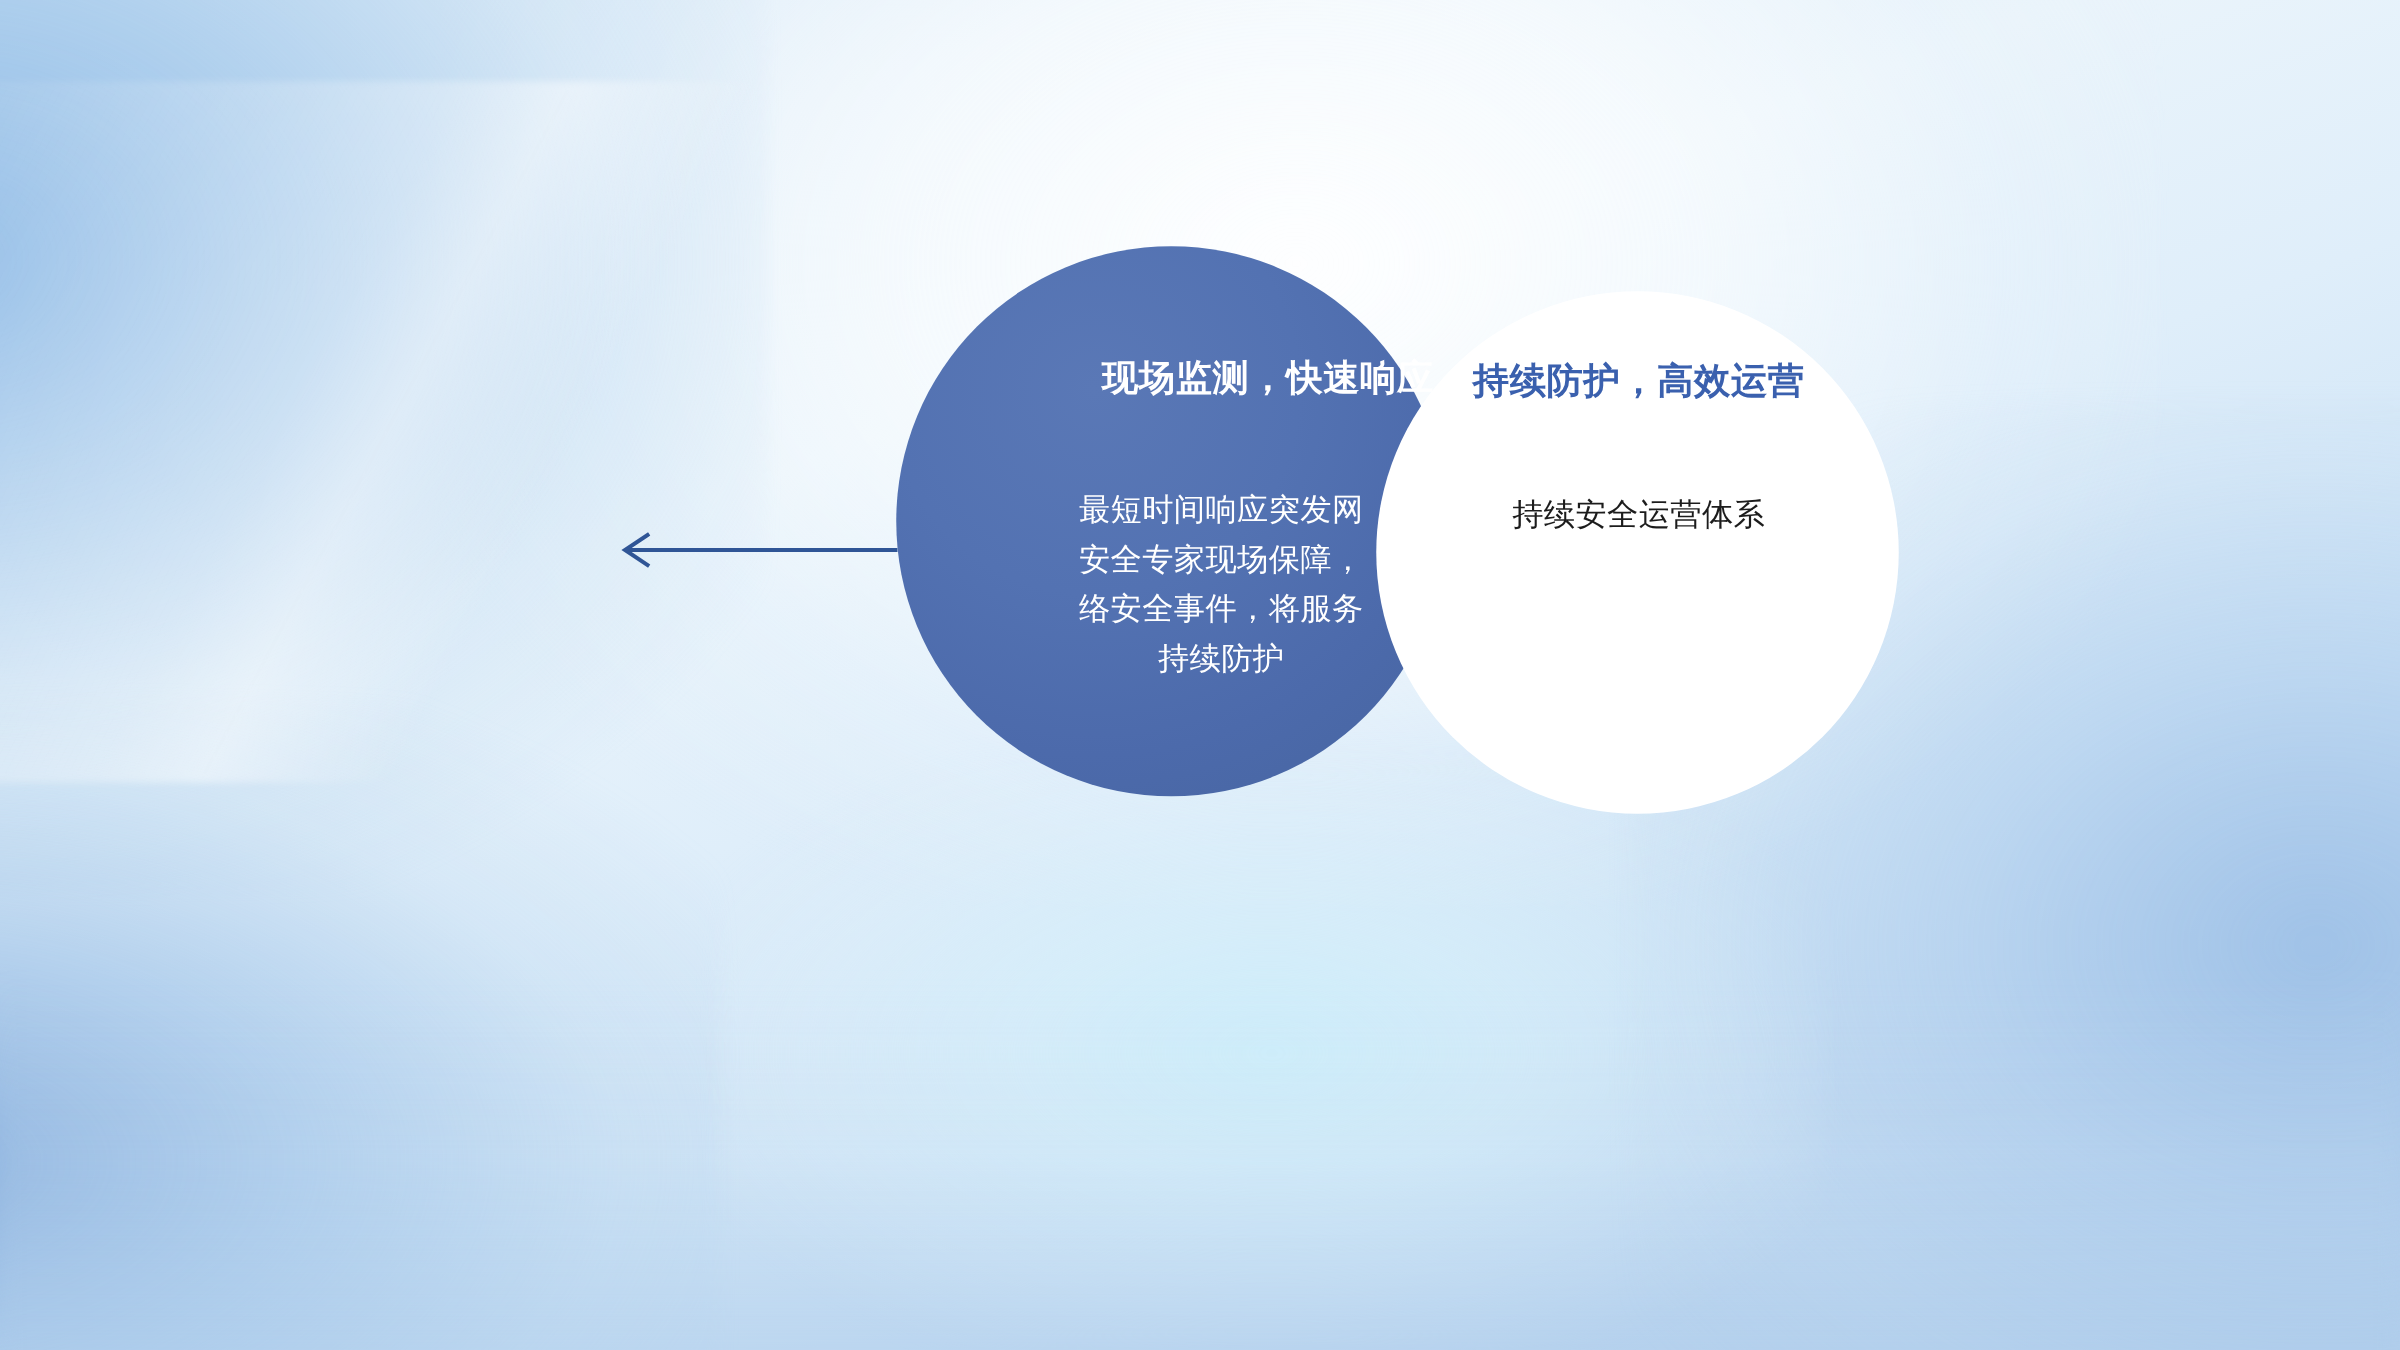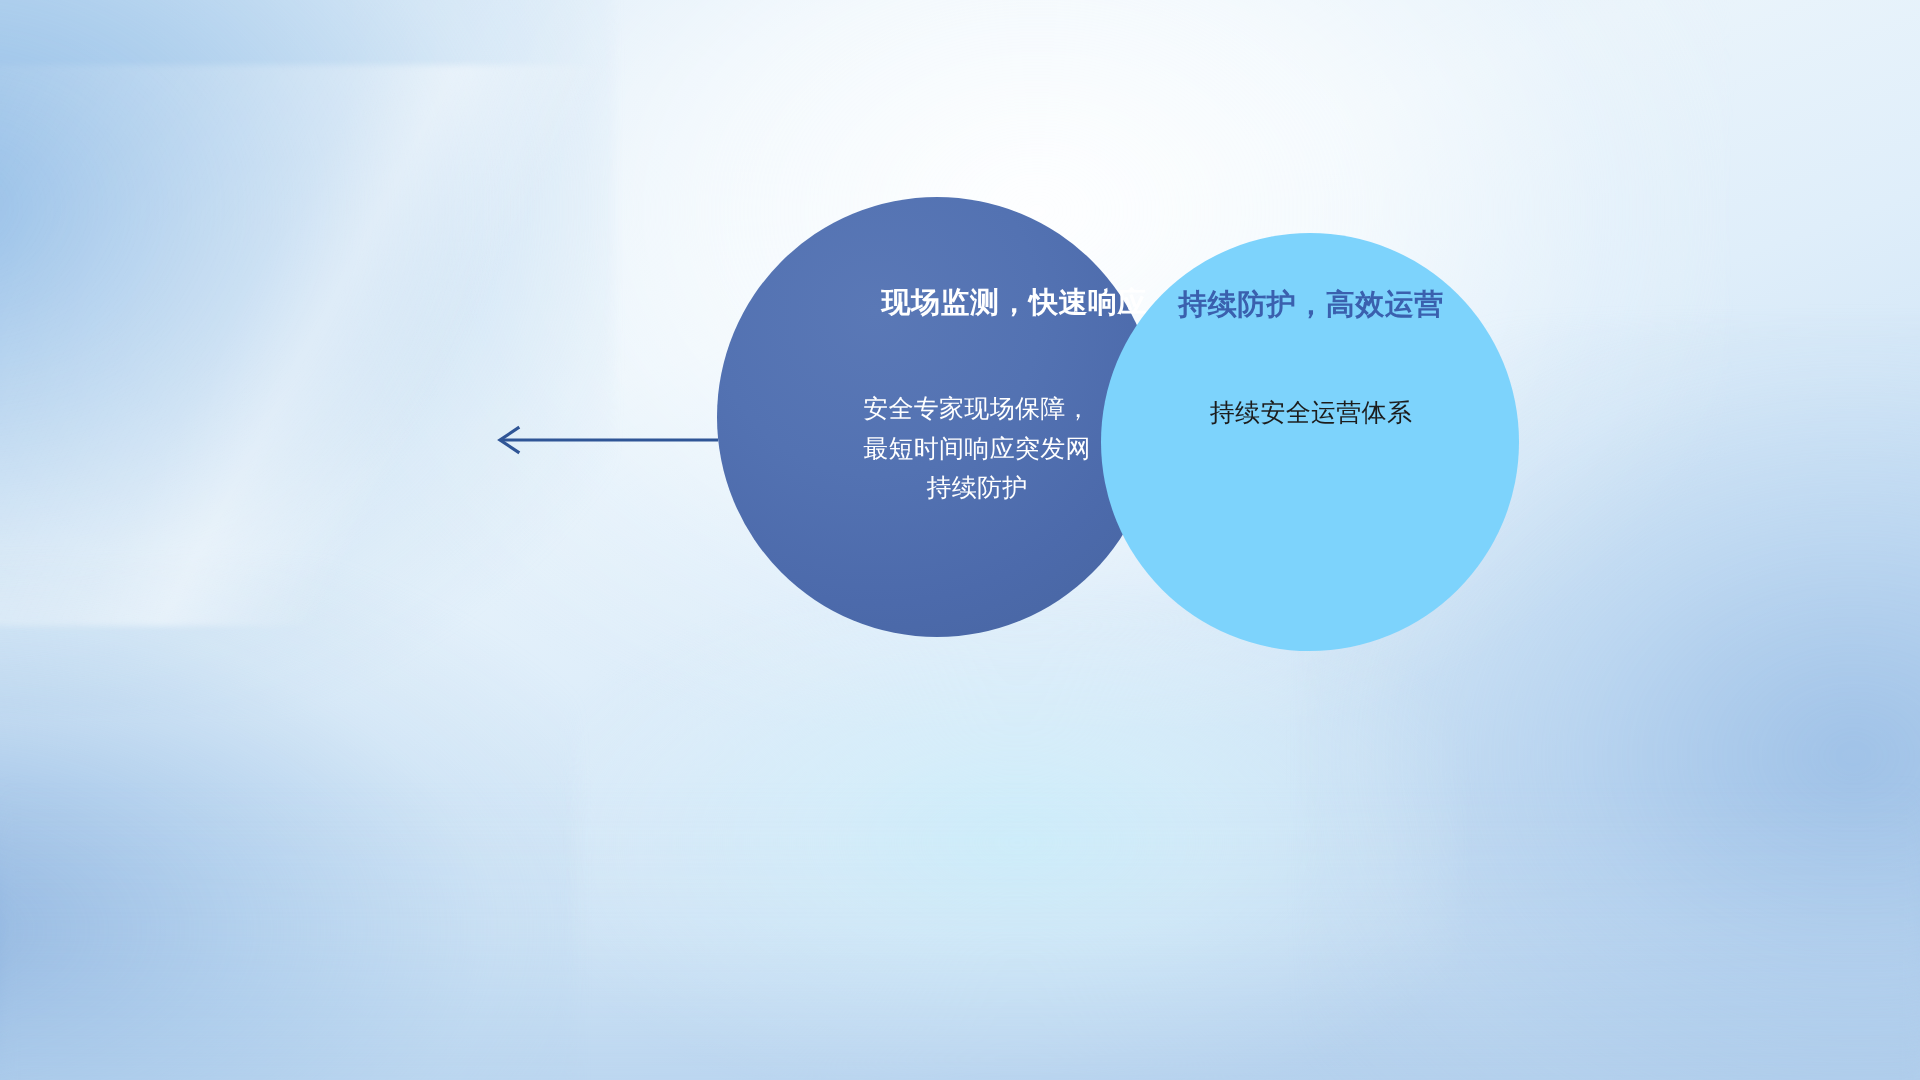--- a/index.html
+++ b/index.html
@@ -205,21 +205,21 @@
     letter-spacing: 0.3px;
     margin-left: 58px;
     margin-right: -6px;
   }
 
   #circle-right {
     left: 1101px;
     top: 233px;
     width: 418px;
     height: 418px;
-    background: #7dd3fc;
+    background: #ffffff;
     z-index: 6;
   }
   #circle-right .inner {
     position: absolute;
     left: 18px;
     right: 16px;
     top: 52px;
     text-align: center;
   }
   .right-title {
@@ -264,22 +264,23 @@
   <svg id="arrow" viewBox="0 0 240 50">
     <line x1="238" y1="25" x2="22" y2="25" stroke="#2f5596" stroke-width="3.2"></line>
     <polyline points="38,13 20,25 38,37" fill="none" stroke="#2f5596" stroke-width="3.2" stroke-linecap="square" stroke-linejoin="miter"></polyline>
   </svg>
 
 
   <div class="circle" id="circle-mid">
     <div class="inner">
       <div class="mid-title">现场监测，快速响应</div>
       <div class="mid-body">
+        <div>最短时间响应突发网</div>
         <div>安全专家现场保障，</div>
-        <div>最短时间响应突发网</div>
+        <div>络安全事件，将服务</div>
         <div>持续防护</div>
       </div>
     </div>
   </div>
 
   <div class="circle" id="circle-right">
     <div class="inner">
       <div class="right-title">持续防护，高效运营</div>
       <div class="right-body">
         <div>持续安全运营体系</div>

